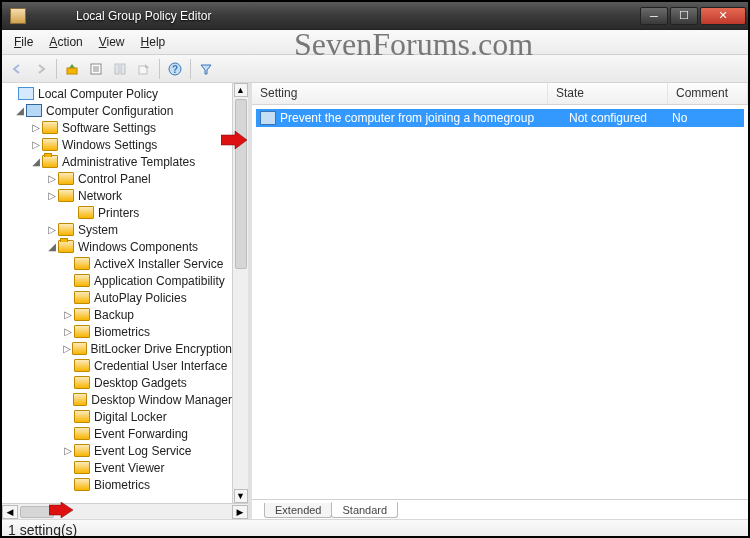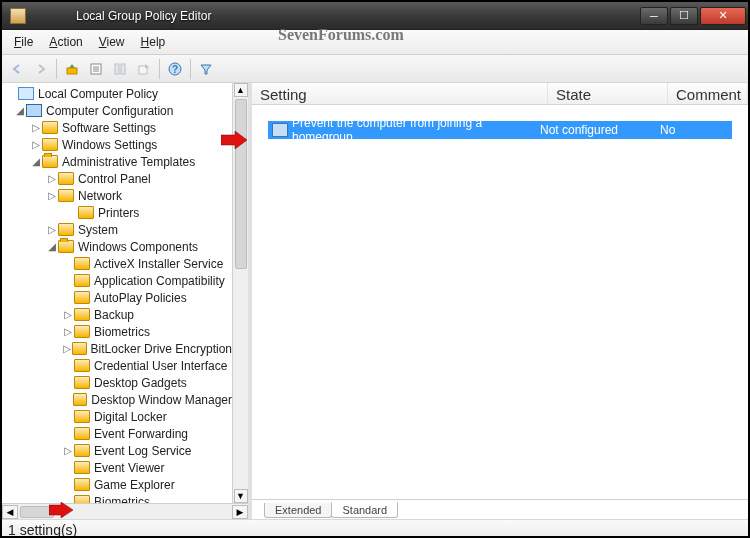--- a/index.html
+++ b/index.html
@@ -7,21 +7,21 @@
 .titlebar { height: 28px; background: linear-gradient(to bottom, #5a5a5a 0%, #3a3a3a 50%, #2a2a2a 100%); display: flex; align-items: center; padding: 0 2px 0 8px; color: #fff; font-size: 12px; border-bottom: 1px solid #222; gap: 44px; }
 .titlebar .icon { width: 16px; height: 16px; background: linear-gradient(to bottom,#f5deb3,#d2a24c); border:1px solid #8a6d3b; margin-right: 6px; display:inline-block; }
 .titlebar .title { flex: 1; text-shadow: 0 1px 2px #000; }
 .winbtns { display: flex; gap: 2px; }
 .winbtn { width: 28px; height: 18px; border:1px solid #222; border-radius: 2px; display:flex; align-items:center; justify-content:center; font-size:11px; color:#fff; }
 .winbtn.min, .winbtn.max { background: linear-gradient(to bottom,#6a6a6a,#3a3a3a); }
 .winbtn.close { width: 46px; background: linear-gradient(to bottom,#e56a54,#c0392b); }
 .menubar { height: 22px; background: linear-gradient(to bottom,#fafafa,#ececec); border-bottom:1px solid #d0d0d0; display:flex; align-items:center; padding: 12px 4px; font-size:12px; position: relative; }
 .menubar .menu { padding: 2px 8px; cursor:default; color:#222; }
 .menubar .menu u { text-decoration: underline; }
-.watermark { position:absolute; left:276px; top:-4px; font-size:16px; font-weight:bold; color:#6b6b6b; opacity:0.9; letter-spacing:0; pointer-events:none; font-family: Georgia, serif;}
+.watermark { position:absolute; left:292px; top:-4px; font-size:32px; font-weight:normal; color:#6b6b6b; opacity:0.9; letter-spacing:0; pointer-events:none; font-family: Georgia, serif;}
 .toolbar { height: 28px; background: linear-gradient(to bottom,#f7f7f7,#e9e9e9); border-bottom:1px solid #d4d4d4; display:flex; align-items:center; padding:0 4px; gap:2px; }
 .tbtn { width:22px; height:22px; border:1px solid transparent; border-radius:2px; display:flex; align-items:center; justify-content:center; font-size:12px; color:#555; cursor:default; }
 .tbtn.disabled { opacity:0.45; }
 .sep { width:1px; height:20px; background:#c8c8c8; margin:0 2px; }
 .content { display:flex; height: calc(100% - 28px - 22px - 28px - 20px); }
 .tree-pane { width: 250px; border-right: 4px solid #e0e0e0; position:relative; display:flex; flex-direction:column; }
 .tree-scroll { flex:1; overflow:hidden; padding: 2px 0; font-size:12px; }
 .tree-hscroll { height:16px; background:#efefef; border-top:1px solid #d0d0d0; display:flex; align-items:center; }
 .tree-hscroll .arrow { width:16px; height:14px; background:#f5f5f5; border:1px solid #bcbcbc; text-align:center; font-size:9px; line-height:12px;}
 .tree-hscroll .thumb { width:34px; height:12px; background:#d6d6d6; border:1px solid #bcbcbc; margin-left:2px; border-radius:2px;}
@@ -31,31 +31,31 @@
 .tree-row { display:flex; align-items:center; height:17px; white-space:nowrap; padding-right:16px;}
 .tree-row .expander { width:12px; text-align:center; color:#6a6a6a; font-size:10px; cursor:default;}
 .tree-row .folder { width:16px; height:13px; background: linear-gradient(to bottom,#fceabb 0%,#f8b500 100%); border:1px solid #c08a00; border-radius:1px; margin-right:4px; display:inline-block; position:relative;}
 .tree-row .folder.open::before { content:""; position:absolute; top:-3px; left:1px; width:6px; height:3px; background:#f8b500; border:1px solid #c08a00; border-bottom:none;}
 .tree-row .rooticon { width:16px; height:13px; background:#d6eaff; border:1px solid #4a90d9; margin-right:4px; display:inline-block;}
 .tree-row .compicon { width:16px; height:13px; background:#b8d8f8; border:1px solid #336699; margin-right:4px; display:inline-block;}
 .tree-row .label { color:#222; }
 .arrow-ptr { position:absolute; left:47px; width:24px; height:16px; z-index:5;}
 .arrow-ptr svg polygon { fill:#d11; stroke:#700; stroke-width:0.5;}
 .list-pane { flex:1; display:flex; flex-direction:column; }
-.list-header { height:22px; background: linear-gradient(to bottom,#fdfdfd,#f0f0f0); border-bottom:1px solid #d4d4d4; display:flex; font-size:15px; }
+.list-header { height:22px; background: linear-gradient(to bottom,#fdfdfd,#f0f0f0); border-bottom:1px solid #d4d4d4; display:flex; font-size:12px; }
 .list-header .col { padding:3px 8px; border-right:1px solid #e4e4e4; color:#333; }
 .col-setting { flex:1; }
 .col-state { width:120px; }
 .col-comment { width:80px; }
-.list-body { flex:1; position:relative; padding:16px; }
+.list-body { flex:1; position:relative; padding:4px; }
 .list-row { height:18px; display:flex; align-items:center; font-size:12px; }
 .list-row.selected { background:#3399ff; color:#fff; }
 .list-row .icon { width:16px; height:14px; margin:0 4px 0 4px; background:#c5ddf5; border:1px solid #3a76b5; display:inline-block;}
 .list-row .c-setting { flex:1; padding-left:0;}
-.list-row .c-state { width:120px; padding-left:8px;}
+.list-row .c-state { width:120px; padding-left:8px;text-align:center;}
 .list-row .c-comment { width:80px; padding-left:8px;}
 .tabs { height:20px; border-top:1px solid #d0d0d0; display:flex; align-items:flex-end; padding-left:12px; font-size:11px; background:#fff;}
 .tab { padding:1px 10px; border:1px solid #b8b8b8; border-top:none; border-radius:0 0 3px 3px; margin-right:-1px; background:#f5f5f5; color:#444; position:relative; top:-1px;margin-top:40px;}
 .tab.active { background:#fff; border-top:1px solid #fff; top:-1px;}
 .statusbar { height:20px; background:linear-gradient(to bottom,#fafafa,#ececec); border-top:1px solid #d8d8d8; font-size:14px; padding:2px 6px; color:#222;}
 .list-arrow { position:absolute; left:-31px; top:26px; width:26px; height:18px; z-index:6;}
 .list-arrow svg polygon { fill:#d11; stroke:#700; stroke-width:0.5;}
 </style>
 </head>
 <body>
@@ -242,25 +242,20 @@
         </div>
       <div class="tree-row" style="padding-left:60px">
           <span class="expander">▷</span>
           <span class="folder"></span>
           <span class="label">Event Log Service</span>
         </div>
       <div class="tree-row" style="padding-left:60px">
           <span class="expander"></span>
           <span class="folder"></span>
           <span class="label">Event Viewer</span>
-        </div>
-      <div class="tree-row" style="padding-left:60px">
-          <span class="expander"></span>
-          <span class="folder"></span>
-          <span class="label">Game Explorer</span>
         </div>
       <div class="tree-row" style="padding-left:60px">
           <span class="expander"></span>
           <span class="folder"></span>
           <span class="label">Biometrics</span>
         </div>
 
     </div>
     <div class="arrow-ptr" style="top:419px"><svg width="24" height="16">
           <polygon points="0,3 12,3 12,0 24,8 12,16 12,13 0,13"></polygon>

